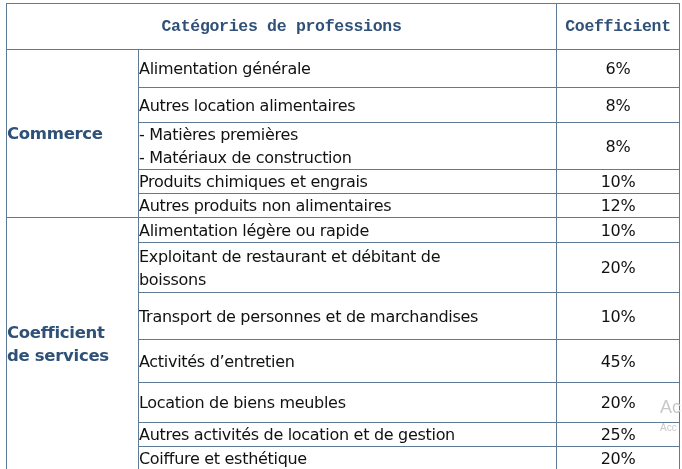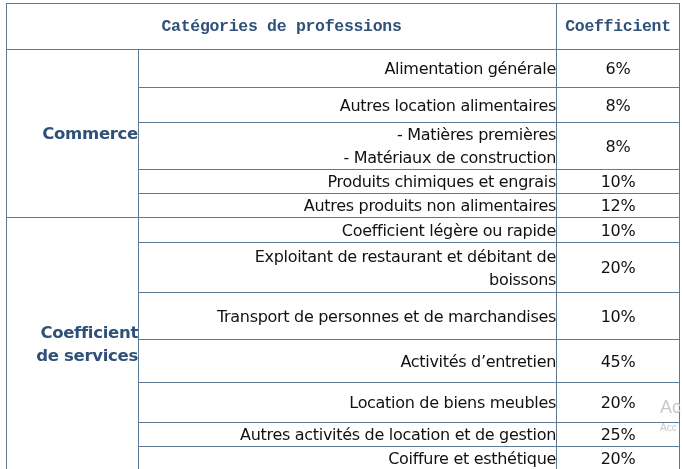--- a/index.html
+++ b/index.html
@@ -2,22 +2,22 @@
 <html><head>
 <meta charset="utf-8">
 <style>
   html, body { margin:0; padding:0; background:#ffffff; }
   body { width:682px; height:469px; position:relative; overflow:hidden;
          font-family:"DejaVu Sans", "Liberation Sans", sans-serif; }
   table.coef { position:absolute; left:6px; top:3px; width:673px; border-collapse:collapse;
                table-layout:fixed; }
   table.coef td, table.coef th { border:1.3px solid #5d7b94; padding:0; }
   th { color:#2f5078; font-weight:bold; font-size:16.5px; height:45px; letter-spacing:-0.3px;font-family:Liberation Mono, monospace; }
-  td.group { color:#2f5078; font-weight:bold; font-size:16.5px; text-align:right; line-height:23px; letter-spacing:-0.3px; }
-  td.cat { font-size:16px; color:#111; padding-left:9px; line-height:23px; letter-spacing:-0.3px;text-align:right; }
+  td.group { color:#2f5078; font-weight:bold; font-size:16.5px; text-align:left; line-height:23px; letter-spacing:-0.3px; }
+  td.cat { font-size:16px; color:#111; padding-left:9px; line-height:23px; letter-spacing:-0.3px; }
   td.val { font-size:16px; color:#111; text-align:center; letter-spacing:-0.3px; }
   .sub { display:block; }
   .watermark { position:absolute; color:#c9c9c9; font-family:"Liberation Sans", sans-serif; }
   .wm1 { left:660px; top:397px; font-size:18px; }
   .wm2 { left:660px; top:422px; font-size:10px; }
 </style>
 </head>
 <body>
 
 <table class="coef">
@@ -55,21 +55,21 @@
   <tr style="height:23px">
     <td class="cat">Autres produits non alimentaires</td>
     <td class="val">12%</td>
   </tr>
 
   <tr style="height:25px">
     <td rowspan="7" class="group">
       <span class="sub">Coefficient</span>
       <span class="sub">de services</span>
     </td>
-    <td class="cat">Coefficient légère ou rapide</td>
+    <td class="cat">Alimentation légère ou rapide</td>
     <td class="val">10%</td>
   </tr>
   <tr style="height:50px">
     <td class="cat">
       <span class="sub">Exploitant de restaurant et débitant de</span>
       <span class="sub">boissons</span>
     </td>
     <td class="val">20%</td>
   </tr>
   <tr style="height:47px">

